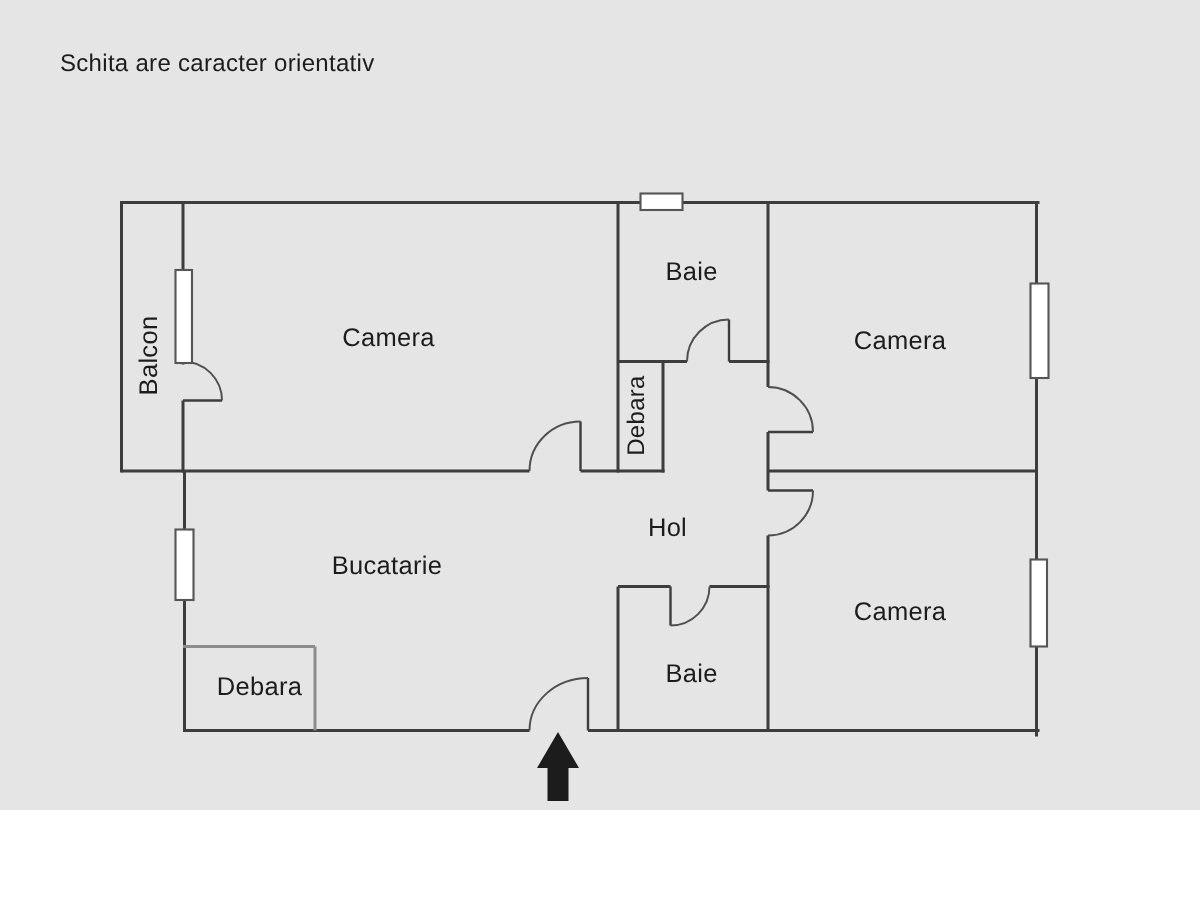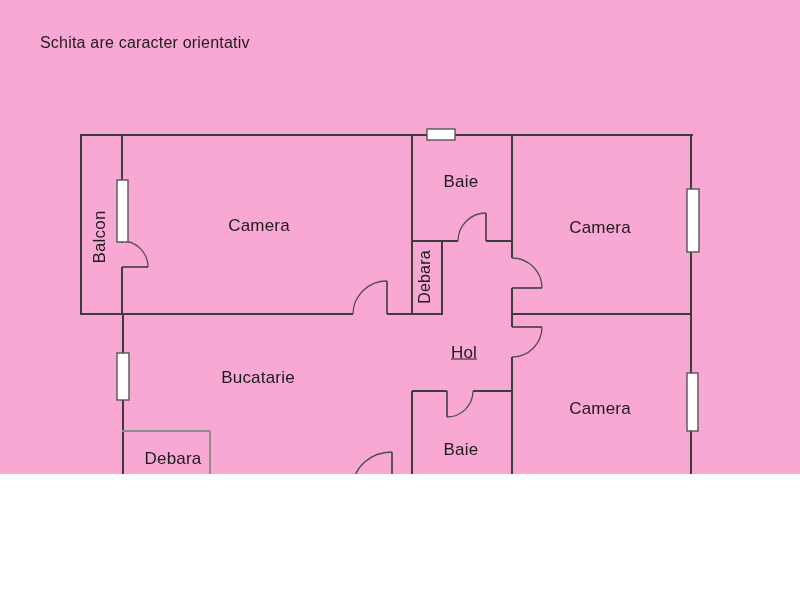--- a/index.html
+++ b/index.html
@@ -1,17 +1,17 @@
 <!DOCTYPE html>
 <html><head>
 <meta charset="utf-8">
 <style>
   html,body{margin:0;padding:0;background:#ffffff;}
   .stage{
-    position:relative;width:800px;height:474px;background:#f9a8d4;
+    position:relative;width:800px;height:540px;background:#e5e5e5;
     font-family:"Liberation Sans", sans-serif;color:#1c1c1c;overflow:hidden;
   }
   .stage svg{position:absolute;left:0;top:0;}
   .lbl{
     position:absolute;white-space:nowrap;font-size:17px;color:#1c1c1c;
     transform:translate(-50%,-50%);line-height:1;letter-spacing:0.2px;
   }
   .lbl.vertical{transform:translate(-50%,-50%) rotate(-90deg);}
   .lbl.title{transform:none;font-size:16px;}
   .lbl.small{font-size:16px;}
@@ -101,18 +101,18 @@
     <path class="arrow" d="M372,488 L386,512 L379,512 L379,534 L365,534 L365,512 L358,512 Z"></path>
   </svg>
 
   <div class="lbl title" style="left:40px;top:35px;">Schita are caracter orientativ</div>
 
   <div class="lbl vertical" style="left:99px;top:237px;">Balcon</div>
   <div class="lbl" style="left:259px;top:225px;">Camera</div>
   <div class="lbl" style="left:461px;top:181px;">Baie</div>
   <div class="lbl" style="left:600px;top:227px;">Camera</div>
   <div class="lbl vertical small" style="left:425px;top:277px;">Debara</div>
-  <div class="lbl" style="left:464px;top:352px;text-decoration:underline;">Hol</div>
+  <div class="lbl" style="left:445px;top:352px;">Hol</div>
   <div class="lbl" style="left:258px;top:377px;">Bucatarie</div>
   <div class="lbl" style="left:600px;top:408px;">Camera</div>
   <div class="lbl" style="left:461px;top:449px;">Baie</div>
   <div class="lbl" style="left:173px;top:458px;">Debara</div>
 </div>
 
 </body></html>

